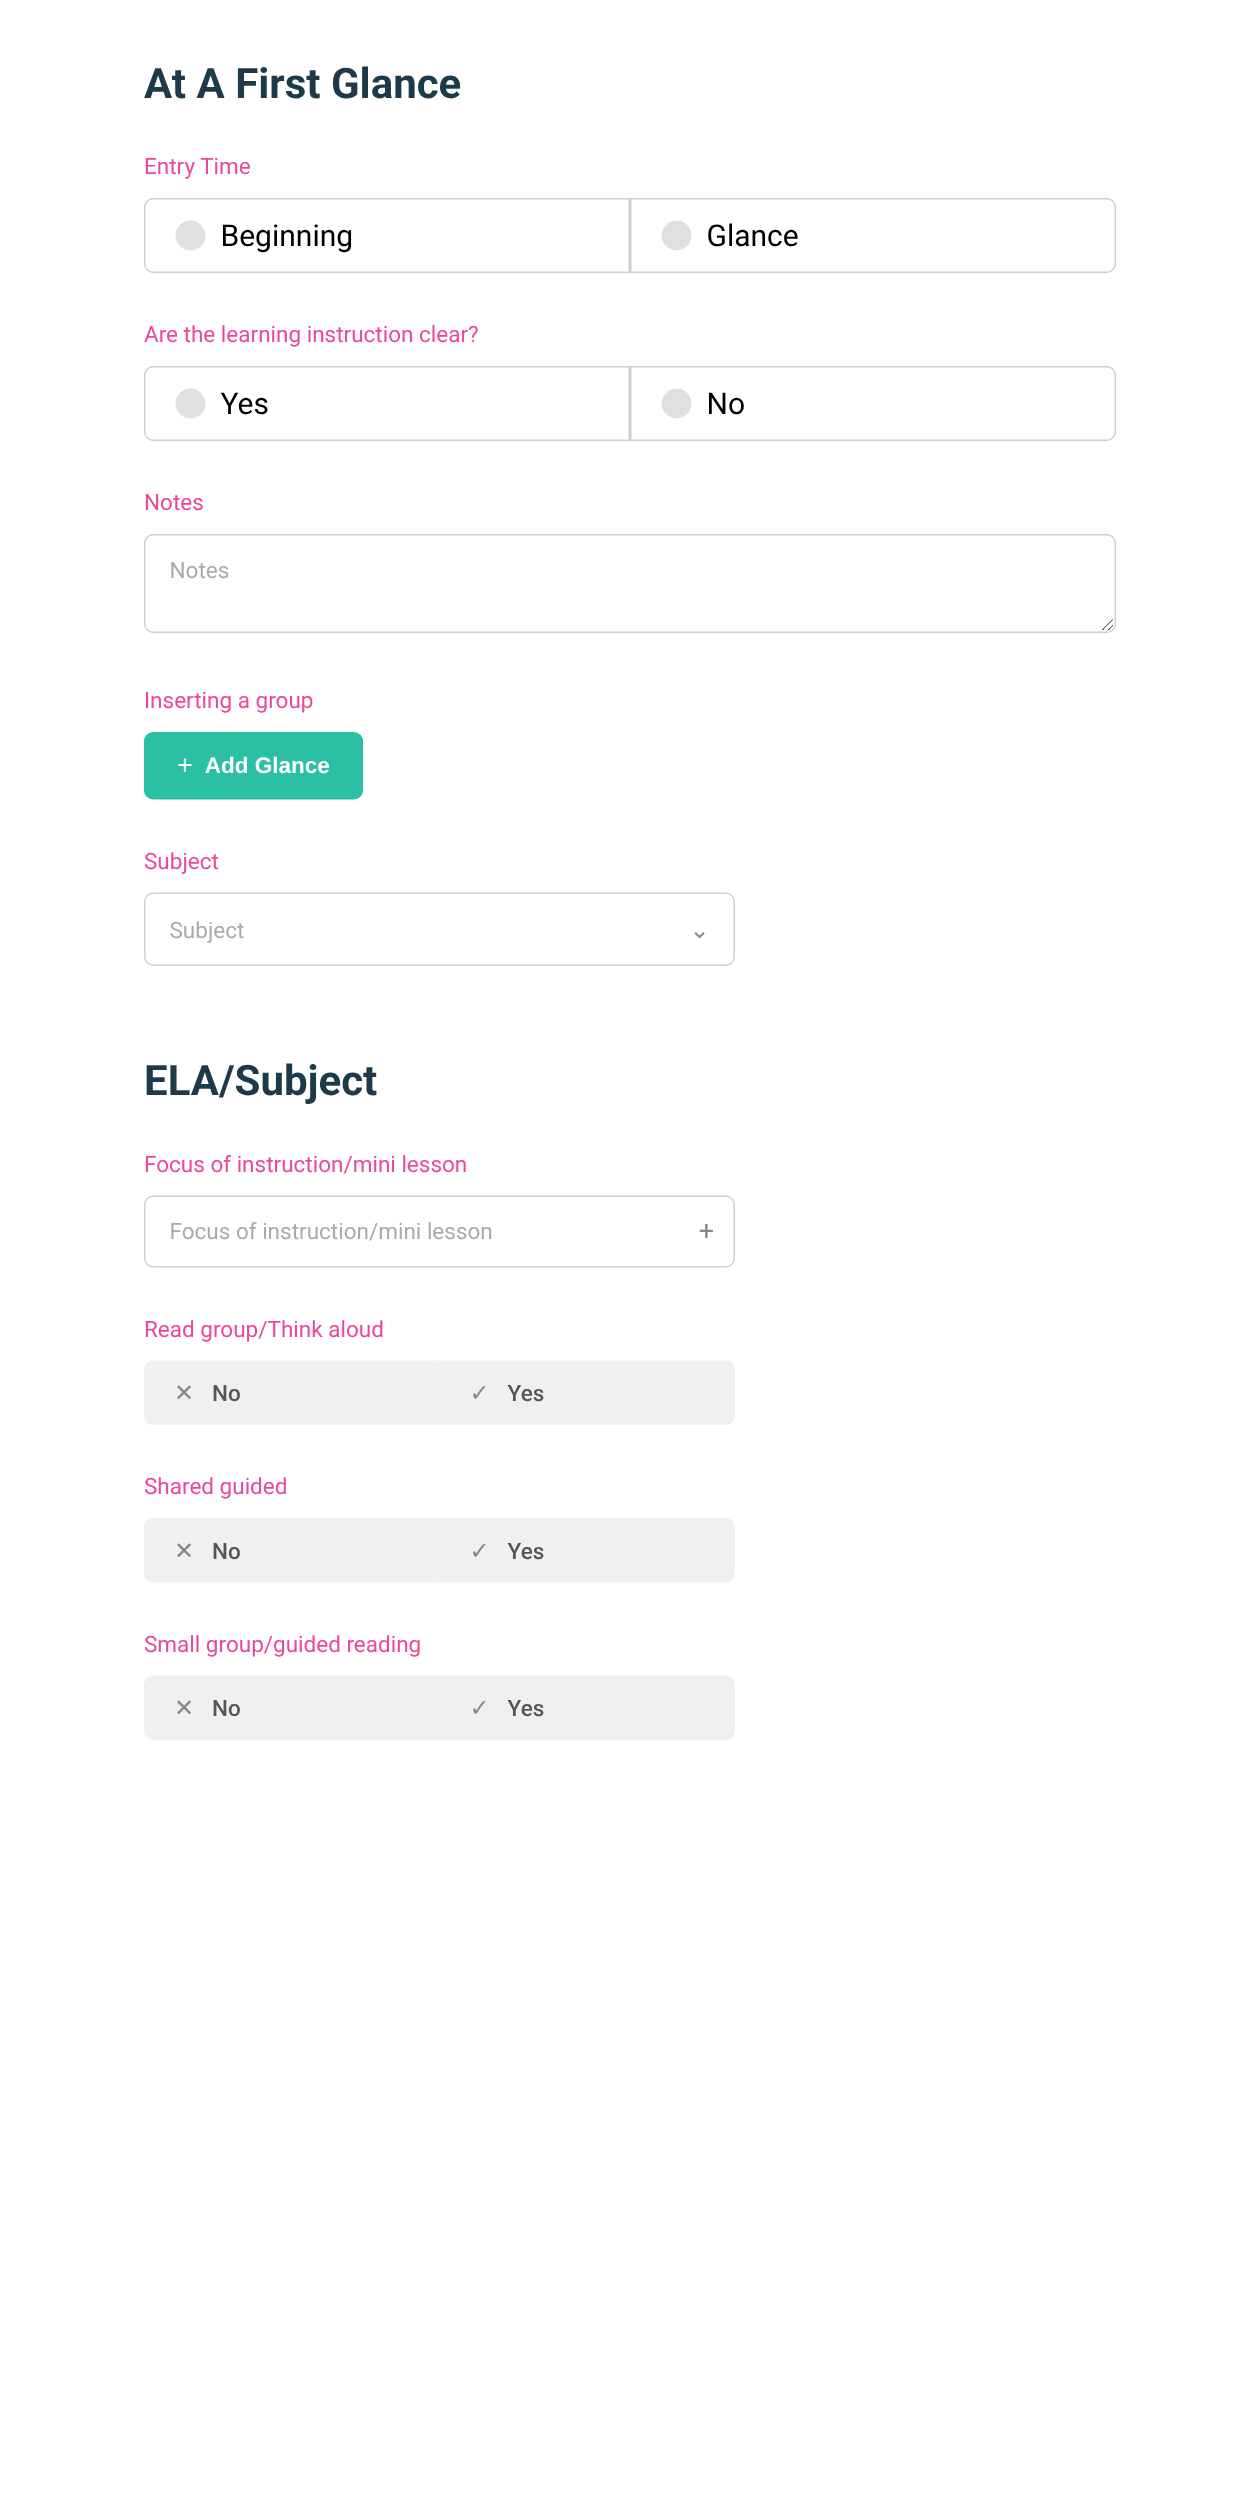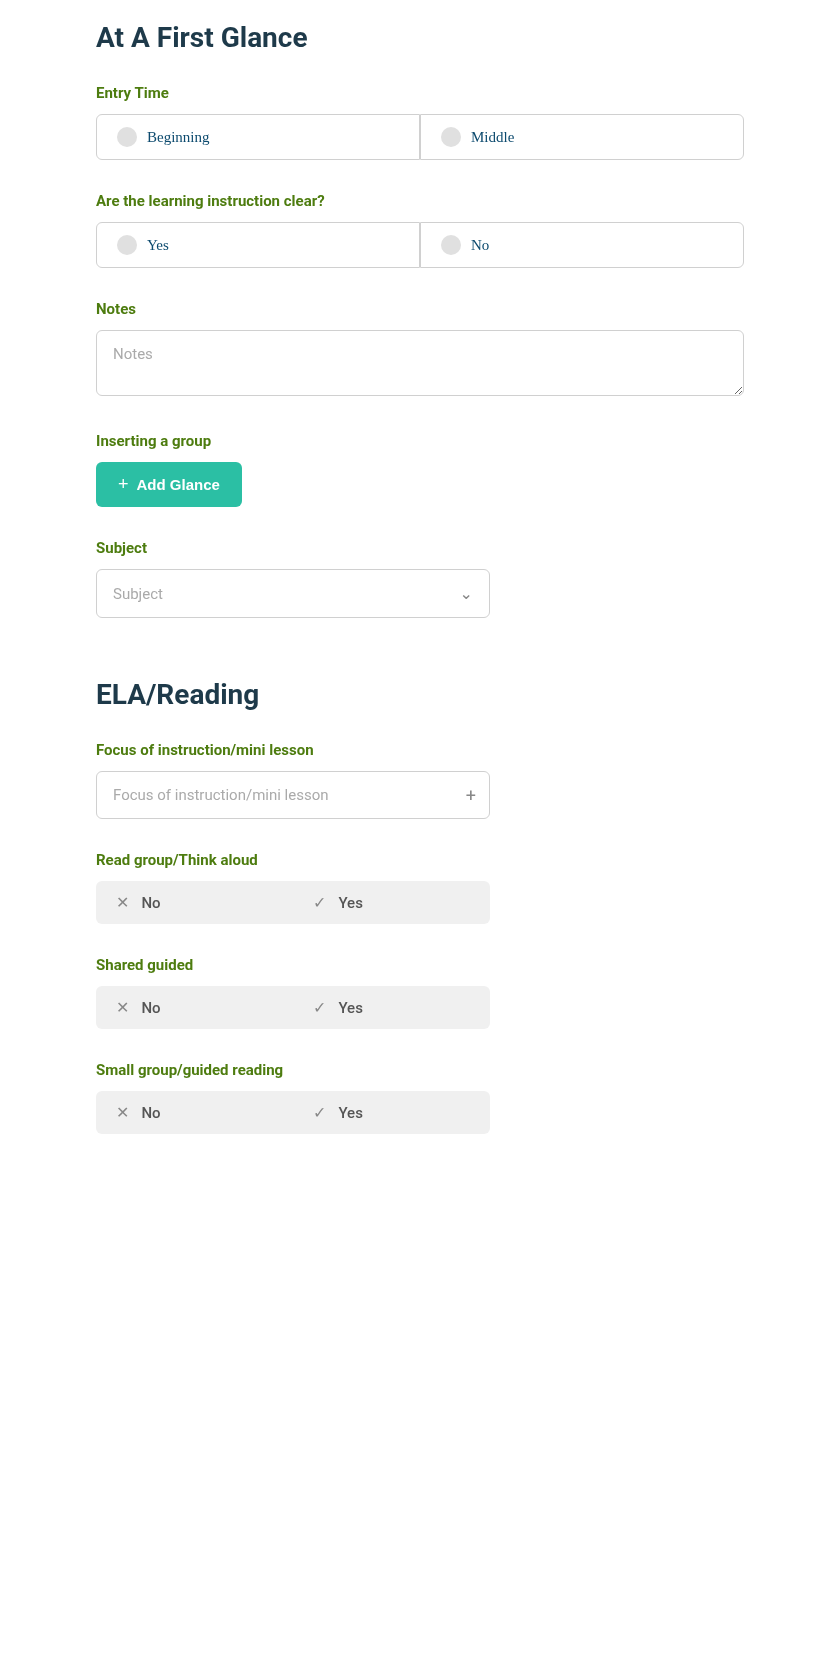--- a/index.html
+++ b/index.html
@@ -10,34 +10,34 @@
 
     body {
       font-family: -apple-system, BlinkMacSystemFont, 'Segoe UI', Roboto, sans-serif;
       background: #ffffff;
       color: #333;
       width: 840px;
       min-height: 1680px;
     }
 
     .page {
-      padding: 21px 96px;
+      padding: 39px 96px;
     }
 
     .section-title {
       font-size: 28px;
       font-weight: 700;
       color: #1e3a4a;
       margin-bottom: 30px;
     }
 
     .field-label {
       font-size: 15px;
-      font-weight: 700;
-      color: #4d7c0f;
+      font-weight: 400;
+      color: #ec4899;
       margin-bottom: 12px;
     }
 
     .field-group {
       margin-bottom: 32px;
     }
 
     
     .radio-row {
       display: flex;
@@ -69,23 +69,22 @@
 
     .radio-circle {
       width: 20px;
       height: 20px;
       border-radius: 50%;
       background: #e0e0e0;
       flex-shrink: 0;
     }
 
     .radio-label {
-      font-size: 15px;
-      color: #0c4a6e;
-      font-family: Liberation Serif, serif;
+      font-size: 20px;
+      color: #000000;
     }
 
     
     .radio-two .radio-option {
       flex: 1;
     }
 
     
     .notes-input {
       width: 100%;
@@ -231,21 +230,21 @@
 
   <div class="field-group">
     <div class="field-label">Entry Time</div>
     <div class="radio-row">
       <div class="radio-option">
         <div class="radio-circle"></div>
         <span class="radio-label">Beginning</span>
       </div>
       <div class="radio-option">
         <div class="radio-circle"></div>
-        <span class="radio-label">Middle</span>
+        <span class="radio-label">Glance</span>
       </div>
     </div>
   </div>
 
   <div class="field-group">
     <div class="field-label">Are the learning instruction clear?</div>
     <div class="radio-row radio-two">
       <div class="radio-option">
         <div class="radio-circle"></div>
         <span class="radio-label">Yes</span>
@@ -272,21 +271,21 @@
 
   <div class="field-group">
     <div class="field-label">Subject</div>
     <div class="subject-dropdown">
       <span class="subject-placeholder">Subject</span>
       <span class="chevron-icon">⌄</span>
     </div>
   </div>
 
   <div class="section-divider">
-    <div class="section-title">ELA/Reading</div>
+    <div class="section-title">ELA/Subject</div>
 
     <div class="field-group">
       <div class="field-label">Focus of instruction/mini lesson</div>
       <div class="focus-input-wrapper">
         <input type="text" class="focus-input" placeholder="Focus of instruction/mini lesson" style="">
         <span class="focus-plus">+</span>
       </div>
     </div>
 
     <div class="field-group">

